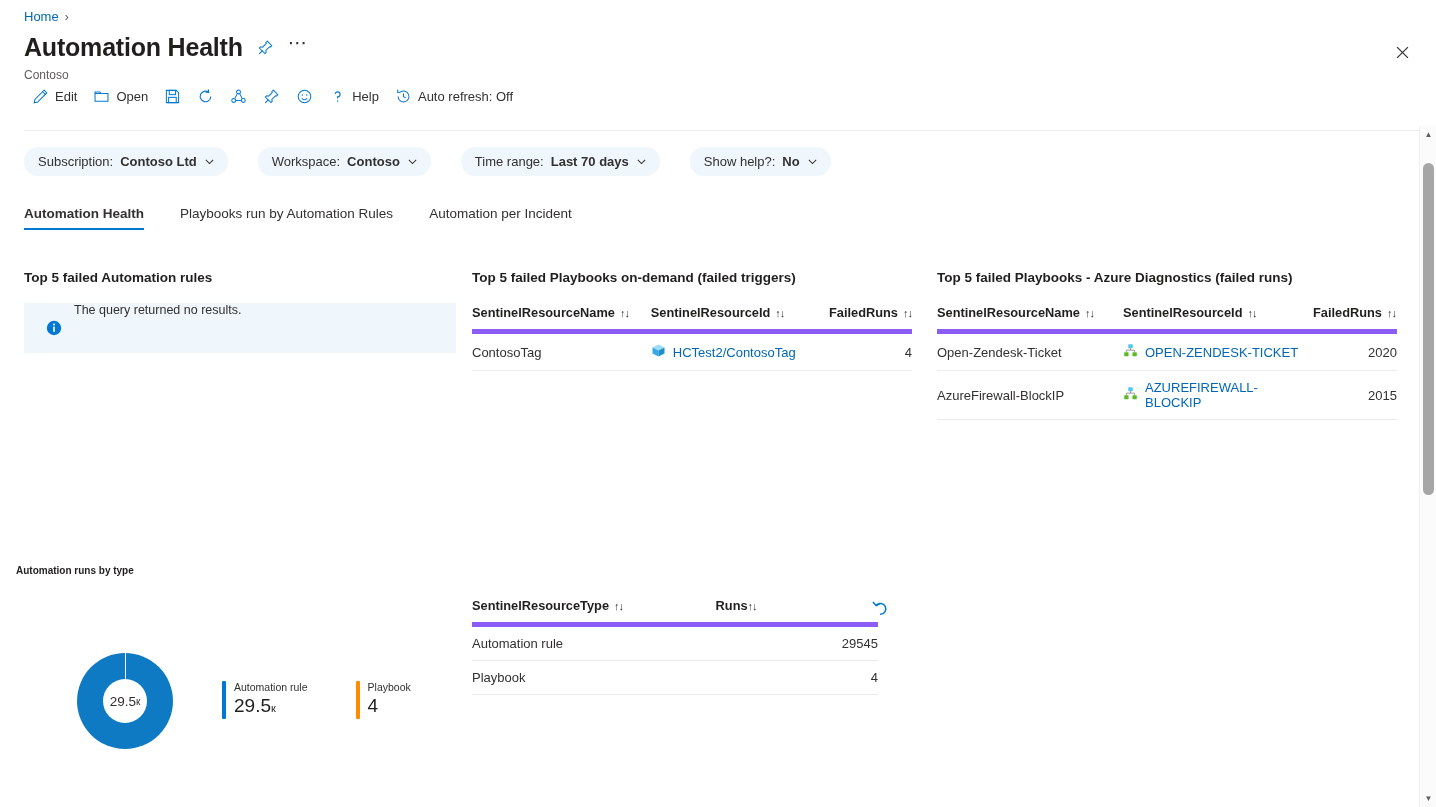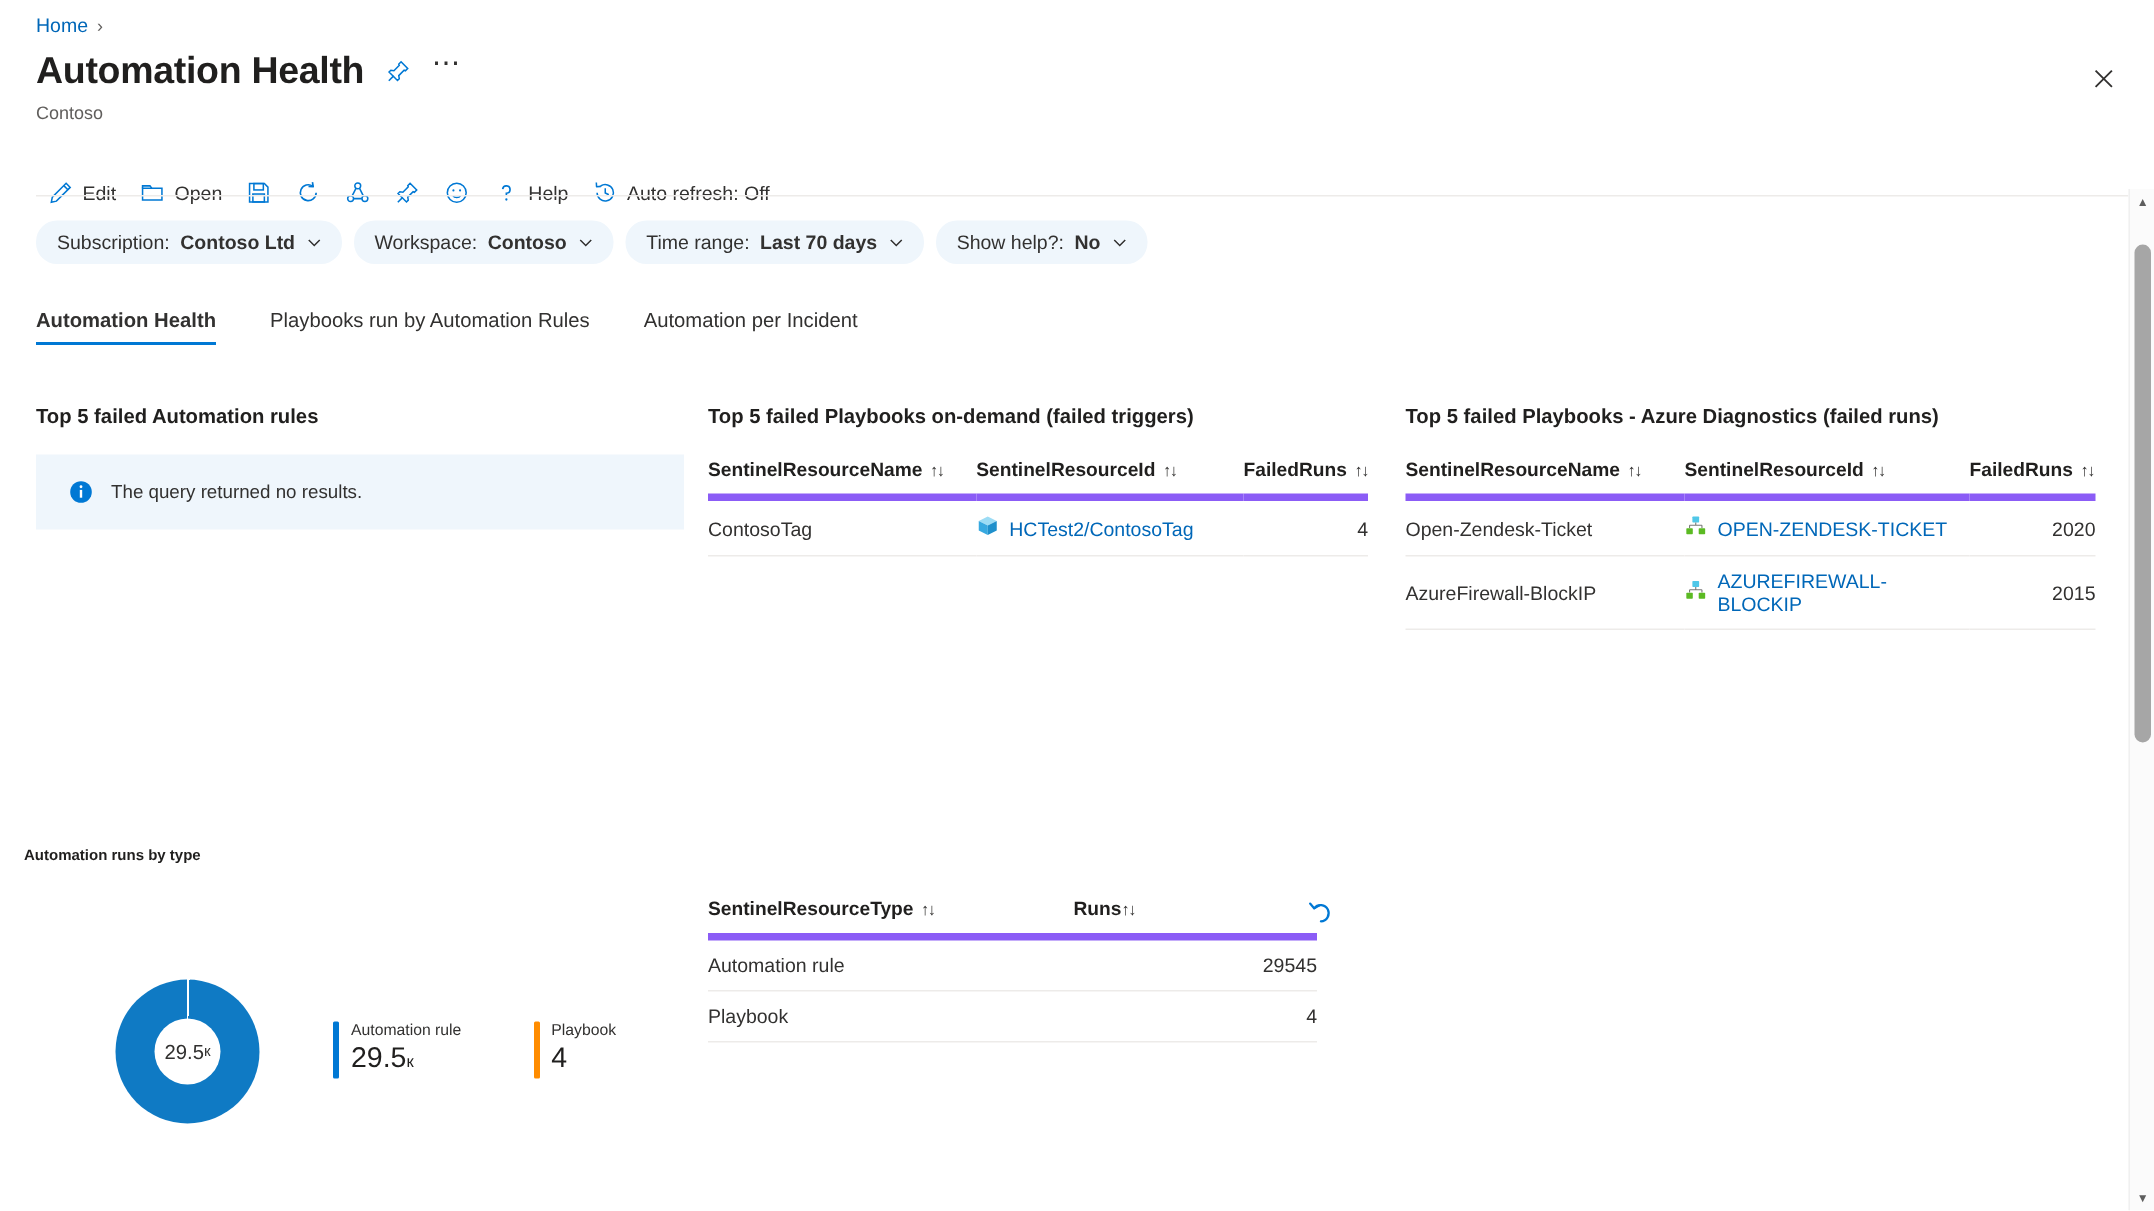--- a/index.html
+++ b/index.html
@@ -36,35 +36,35 @@
 
   
   .close-btn {
     position:absolute; right:20px; top:38px; width:28px; height:28px;
     display:flex; align-items:center; justify-content:center; cursor:pointer;
     color:#323130;
   }
 
   
   .toolbar {
-    position:absolute; left:24px; top:114px; height:28px;
+    position:absolute; left:24px; top:82px; height:28px;
     display:flex; align-items:center; gap:0px;
   }
   .tb-item {
     display:flex; align-items:center; gap:6px;
     padding: 3px 8px; cursor:pointer; font-size:13px; color:#323130;
     border-radius:2px; white-space:nowrap;
   }
   .tb-ico { color:#0078d4; display:flex; align-items:center; }
   .toolbar-divider {
     position:absolute; left:24px; top:130px; width:1395px; height:1px; background:#edebe9;
   }
 
   
-  .filters { position:absolute; left:24px; top:147px; display:flex; gap:8px; }
+  .filters { position:absolute; left:24px; top:147px; display:flex; gap:30px; }
   .pill {
     background:#eff6fc; border-radius:14px; height:29px;
     padding: 0 13px 0 14px; display:flex; align-items:center; gap:7px;
     font-size:13px; color:#323130; cursor:pointer; white-space:nowrap;
   }
   .pill .pv { font-weight:700; }
   .pill .chev { color:#323130; display:flex; align-items:center; }
 
   
   .tabs {
@@ -83,21 +83,21 @@
 
   
   .panel-title { font-size:13.5px; font-weight:600; color:#201f1e; }
 
   .panel-a { position:absolute; left:24px; top:270px; width:432px; }
   .panel-b { position:absolute; left:472px; top:270px; width:440px; }
   .panel-c { position:absolute; left:937px; top:270px; width:460px; }
 
   .info-box {
     margin-top:18px; background:#eff6fc; height:50px;
-    display:flex; align-items:center; gap:12px; padding-left:22px;
+    display:flex; gap:12px; padding-left:22px;
     font-size:12.5px; color:#323130;
   }
   .info-ico { flex:0 0 auto; display:flex; align-items:center; }
 
   
   table.grid { width:100%; border-collapse:collapse; margin-top:20px; font-size:13px; }
   table.grid th {
     text-align:left; font-weight:600; color:#201f1e; font-size:12.8px;
     padding: 0 0 9px 0; border-bottom:5px solid #8b5cf6; white-space:nowrap;
     vertical-align:bottom;

